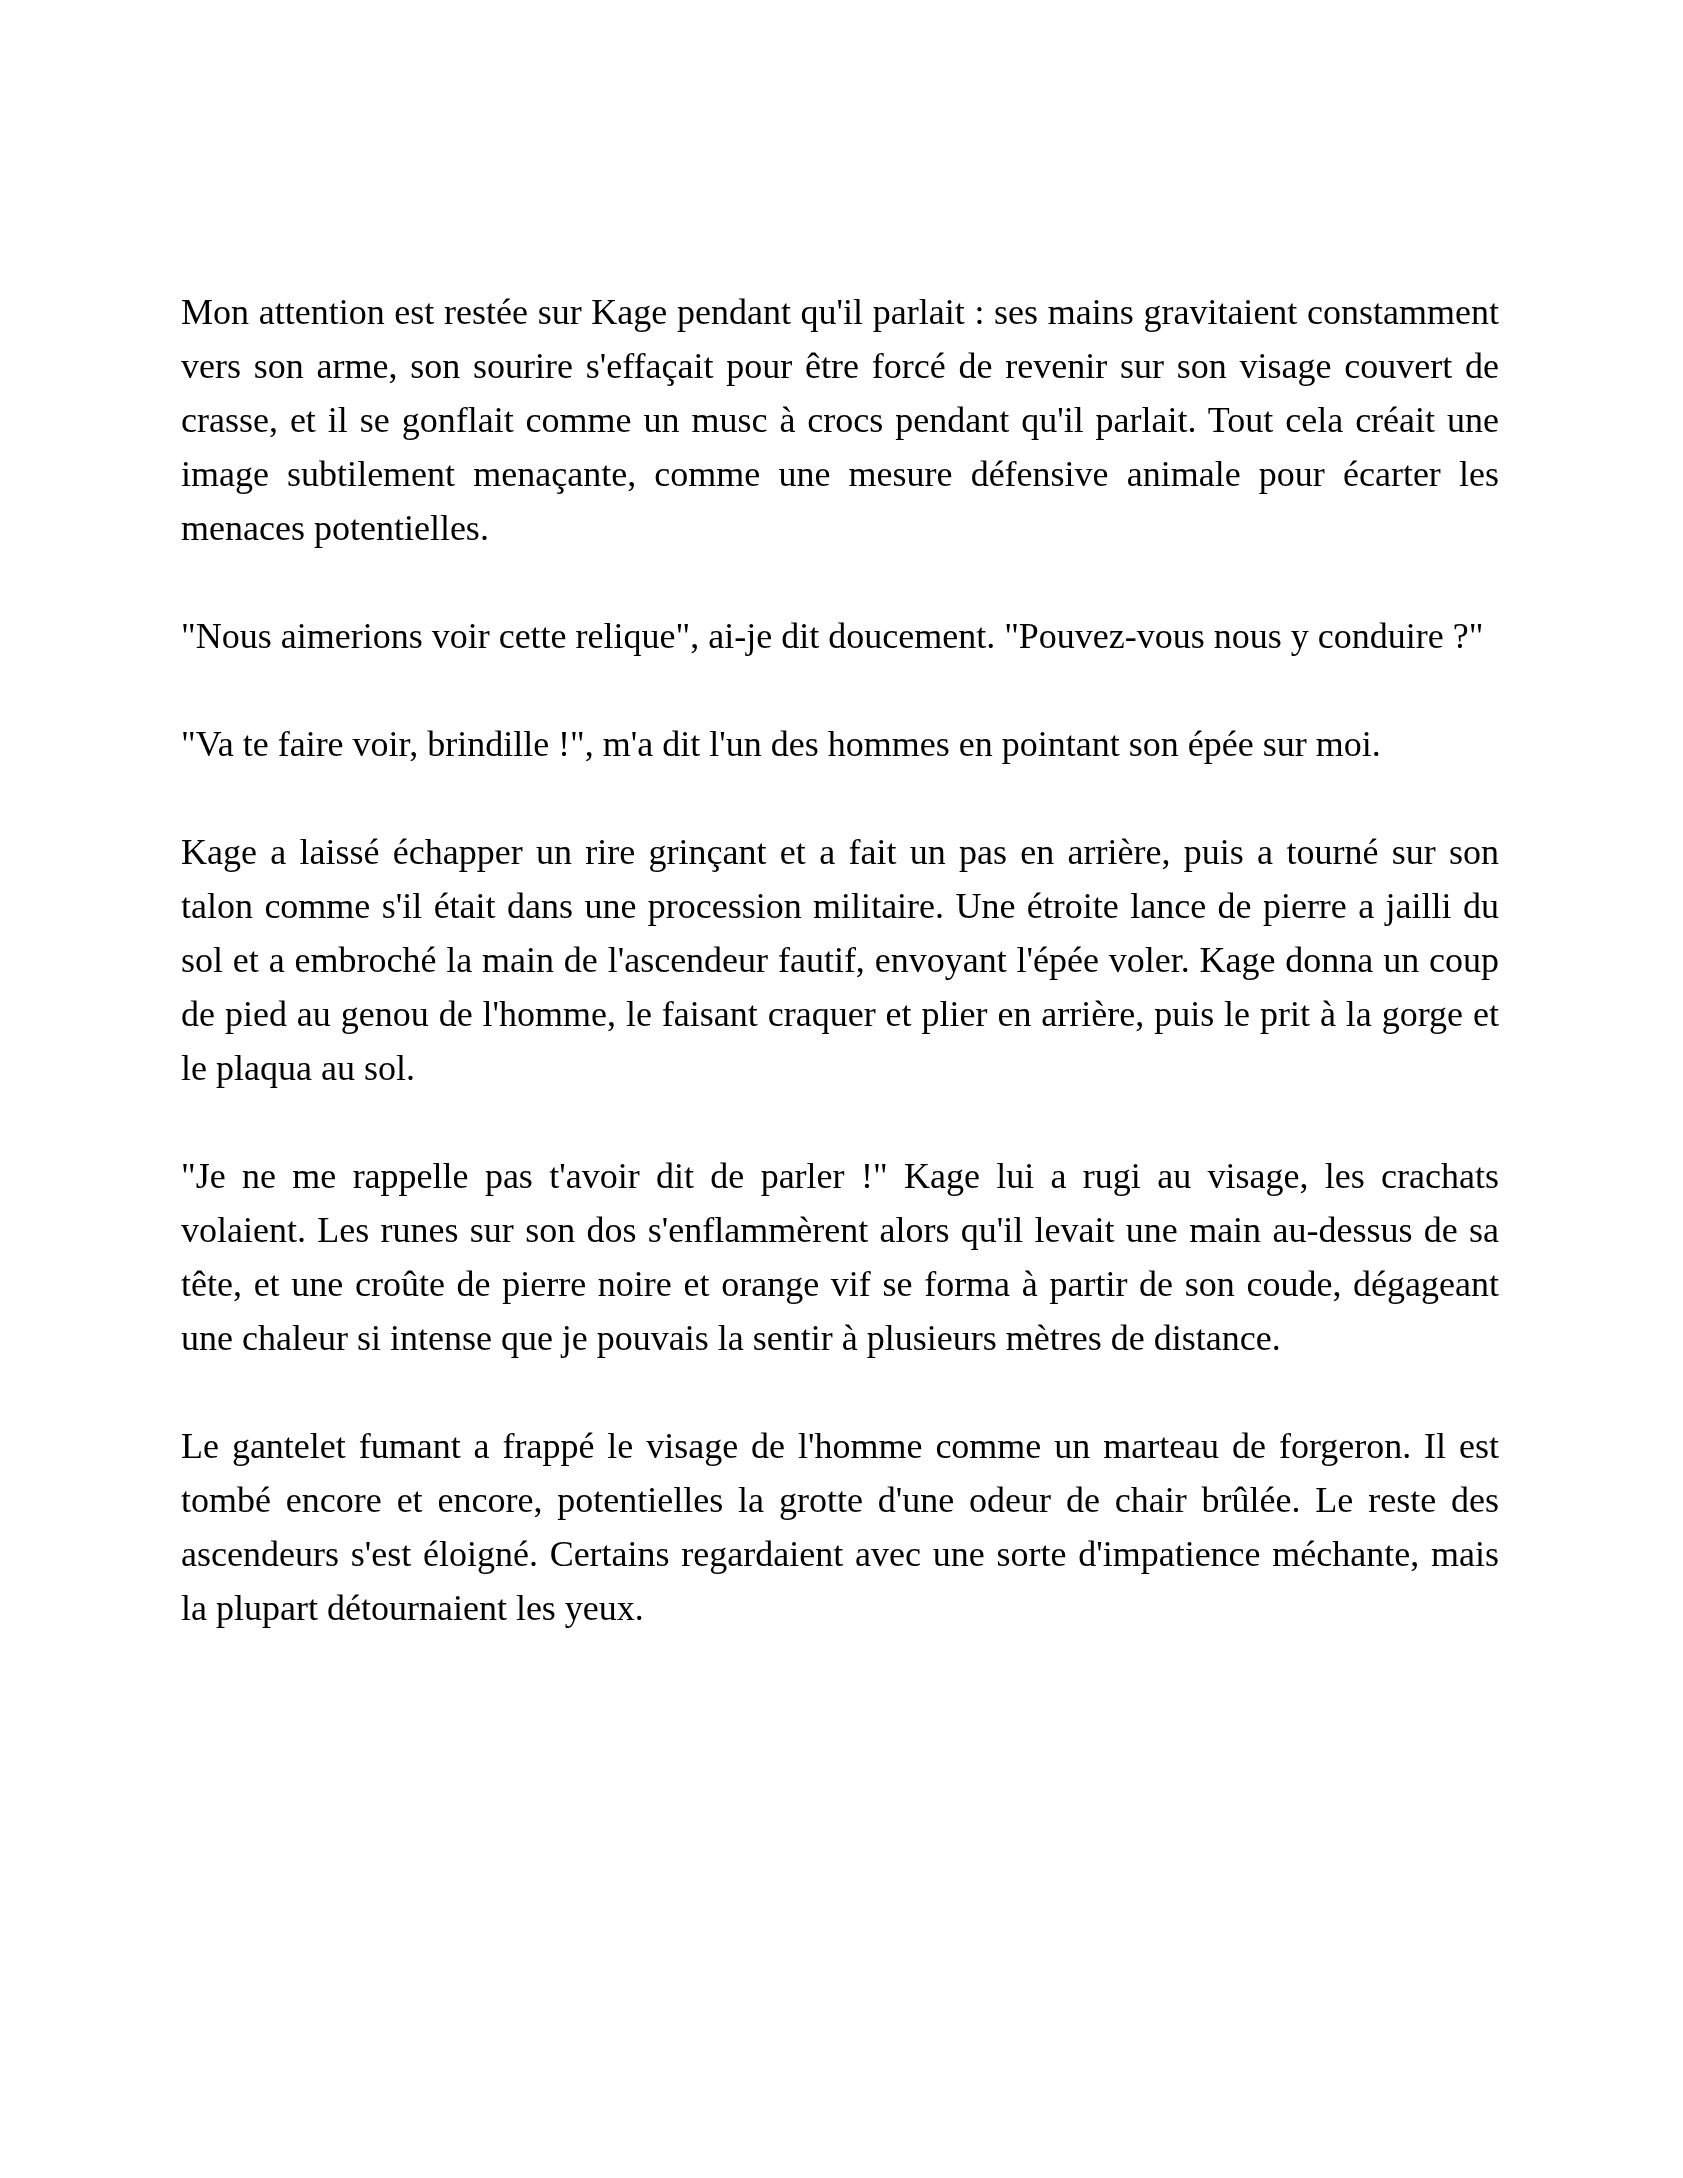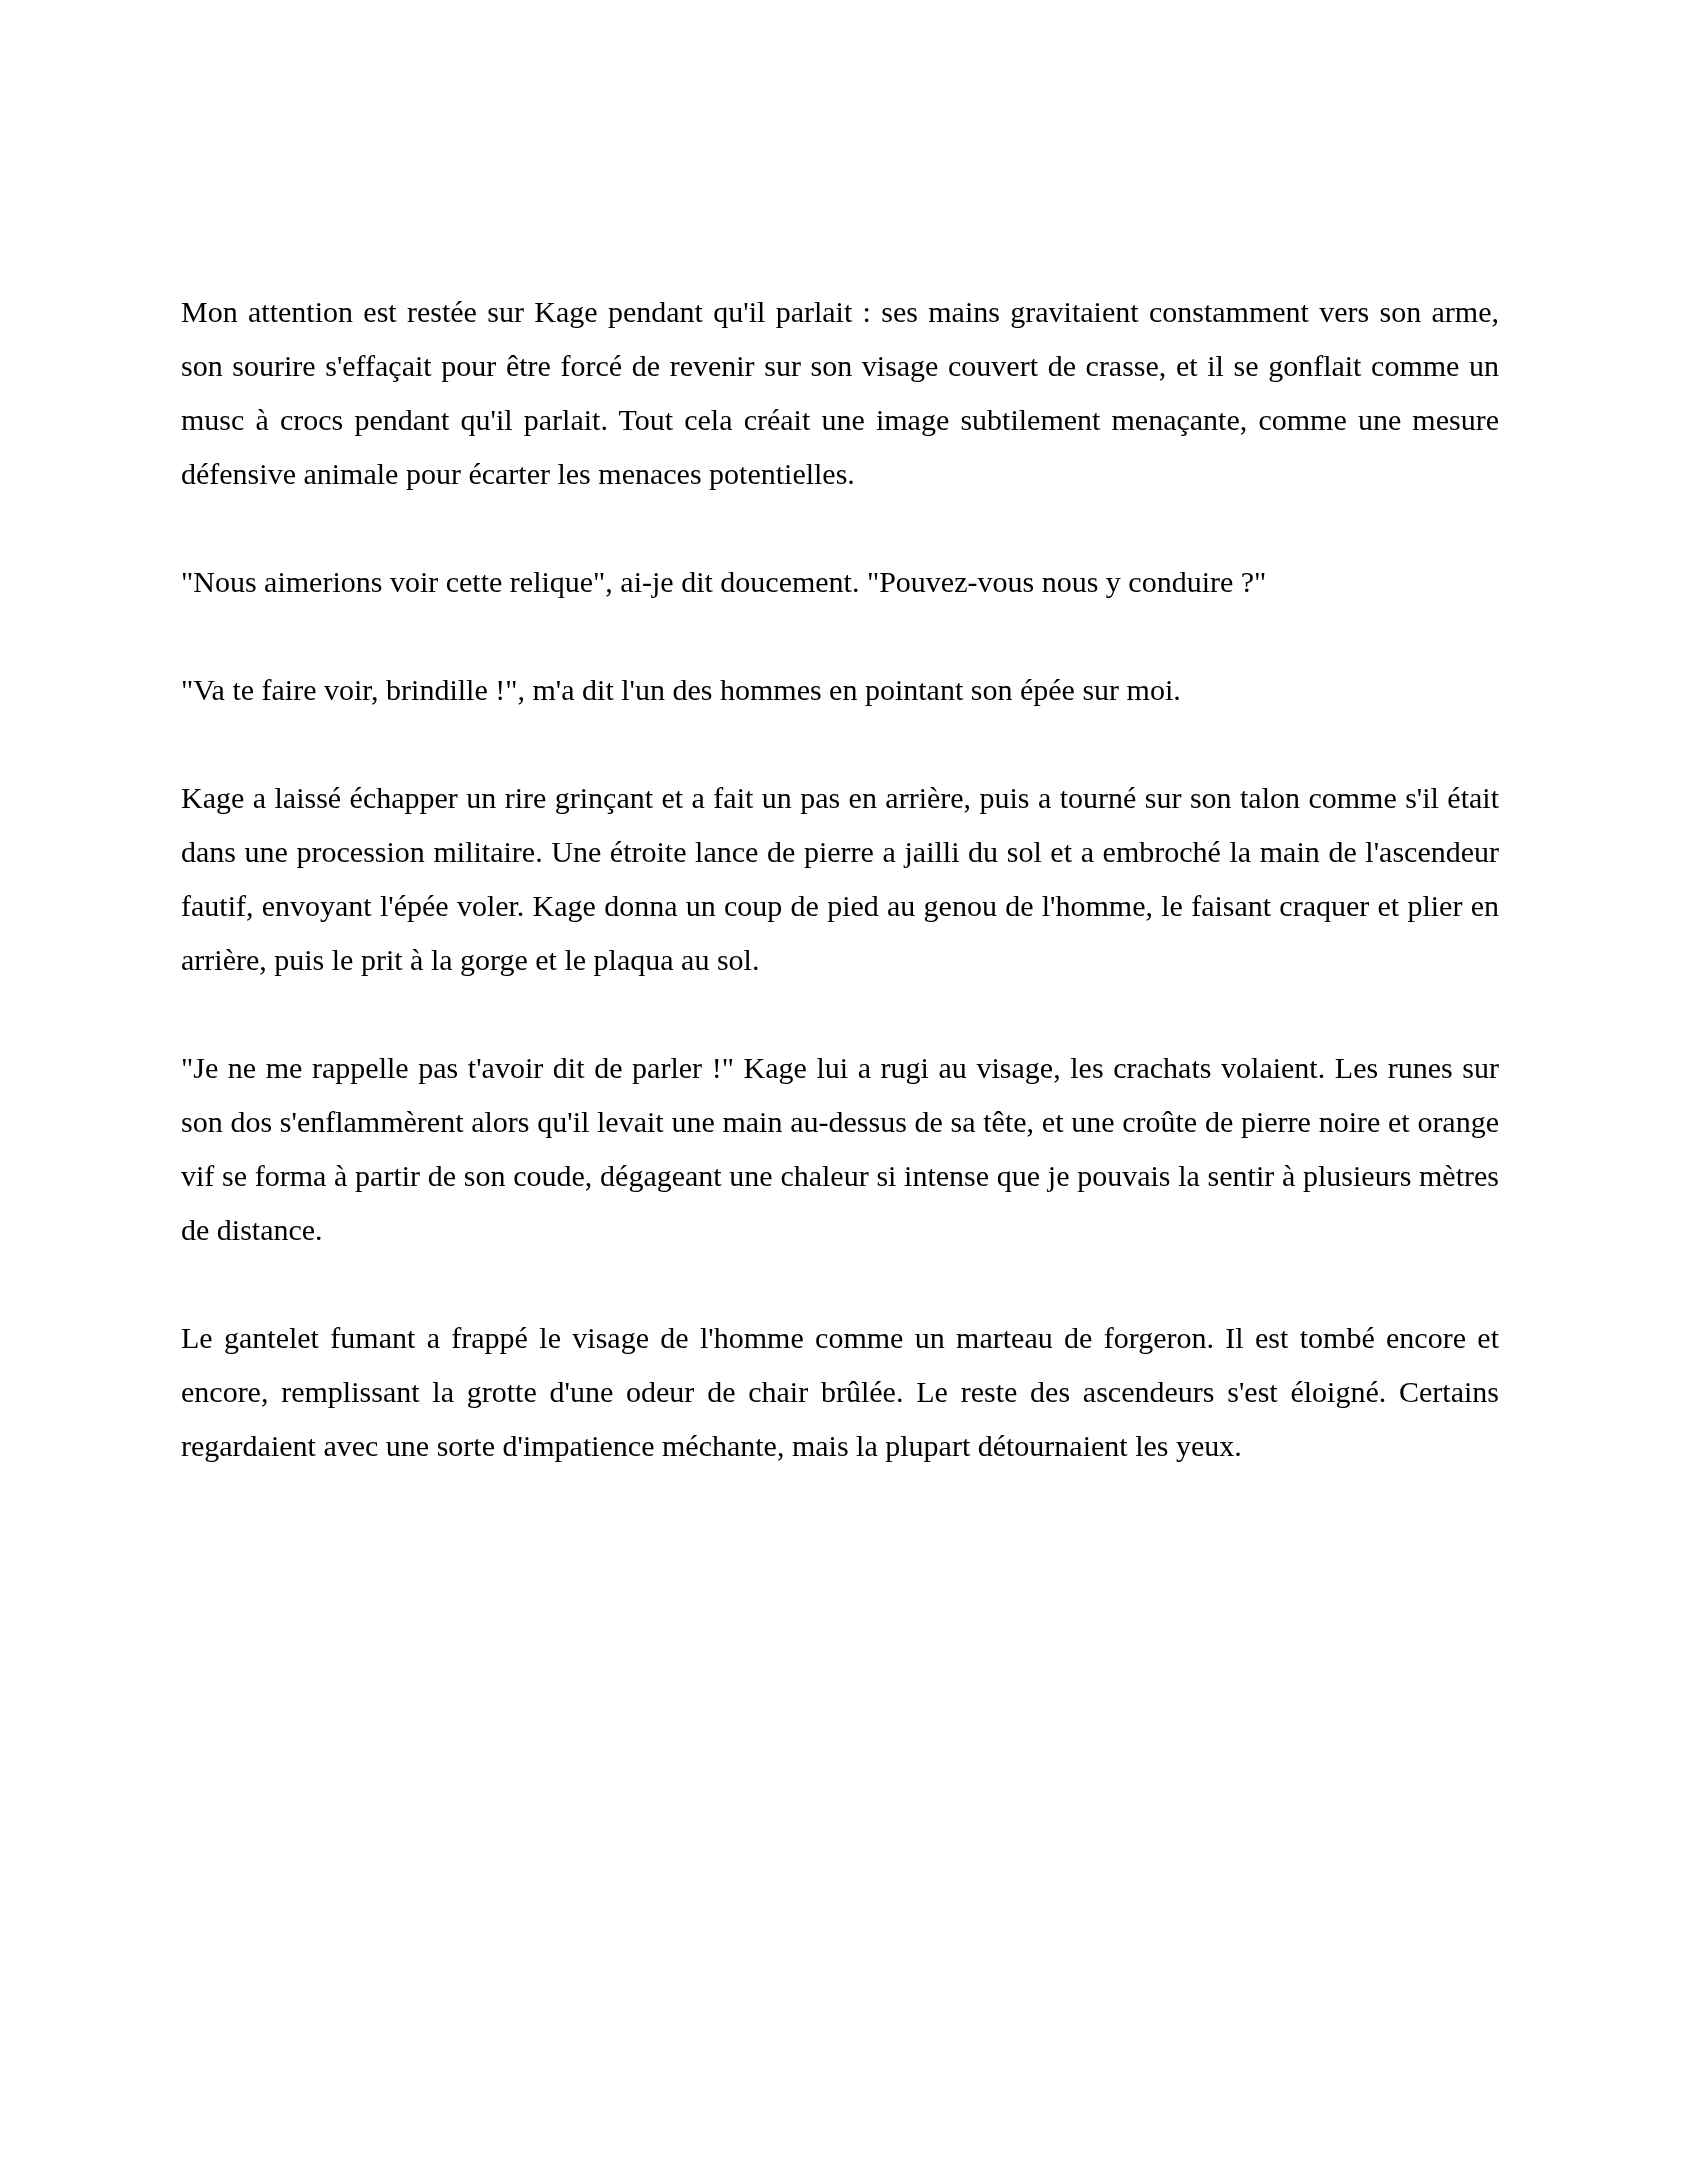--- a/index.html
+++ b/index.html
@@ -20,21 +20,21 @@
       width: 1683px;
       height: 2178px;
       background: #ffffff;
     }
     .text-block {
       position: absolute;
       left: 181px;
       top: 285px;
       width: 1318px;
       font-family: "Liberation Serif", "DejaVu Serif", serif;
-      font-size: 30px;
+      font-size: 36px;
       line-height: 54px;
       color: #000000;
     }
     .text-block p {
       margin: 0 0 54px 0;
       text-align: justify;
       text-align-last: left;
       hyphens: none;
     }
     .text-block p:last-child {
@@ -44,16 +44,16 @@
 </head>
 <body>
 
 <div class="page">
   <div class="text-block">
     <p>Mon attention est restée sur Kage pendant qu'il parlait : ses mains gravitaient constamment vers son arme, son sourire s'effaçait pour être forcé de revenir sur son visage couvert de crasse, et il se gonflait comme un musc à crocs pendant qu'il parlait. Tout cela créait une image subtilement menaçante, comme une mesure défensive animale pour écarter les menaces potentielles.</p>
     <p>"Nous aimerions voir cette relique", ai-je dit doucement. "Pouvez-vous nous y conduire ?"</p>
     <p>"Va te faire voir, brindille !", m'a dit l'un des hommes en pointant son épée sur moi.</p>
     <p>Kage a laissé échapper un rire grinçant et a fait un pas en arrière, puis a tourné sur son talon comme s'il était dans une procession militaire. Une étroite lance de pierre a jailli du sol et a embroché la main de l'ascendeur fautif, envoyant l'épée voler. Kage donna un coup de pied au genou de l'homme, le faisant craquer et plier en arrière, puis le prit à la gorge et le plaqua au sol.</p>
     <p>"Je ne me rappelle pas t'avoir dit de parler !" Kage lui a rugi au visage, les crachats volaient. Les runes sur son dos s'enflammèrent alors qu'il levait une main au-dessus de sa tête, et une croûte de pierre noire et orange vif se forma à partir de son coude, dégageant une chaleur si intense que je pouvais la sentir à plusieurs mètres de distance.</p>
-    <p>Le gantelet fumant a frappé le visage de l'homme comme un marteau de forgeron. Il est tombé encore et encore, remplissant la grotte d'une odeur de chair brûlée. Le reste des ascendeurs s'est éloigné. Certains regardaient avec une sorte d'impatience méchante, mais la plupart détournaient les yeux.</p>
+    <p>Le gantelet fumant a frappé le visage de l'homme comme un marteau de forgeron. Il est tombé encore et encore, potentielles la grotte d'une odeur de chair brûlée. Le reste des ascendeurs s'est éloigné. Certains regardaient avec une sorte d'impatience méchante, mais la plupart détournaient les yeux.</p>
   </div>
 </div>
 
 
 </body></html>

